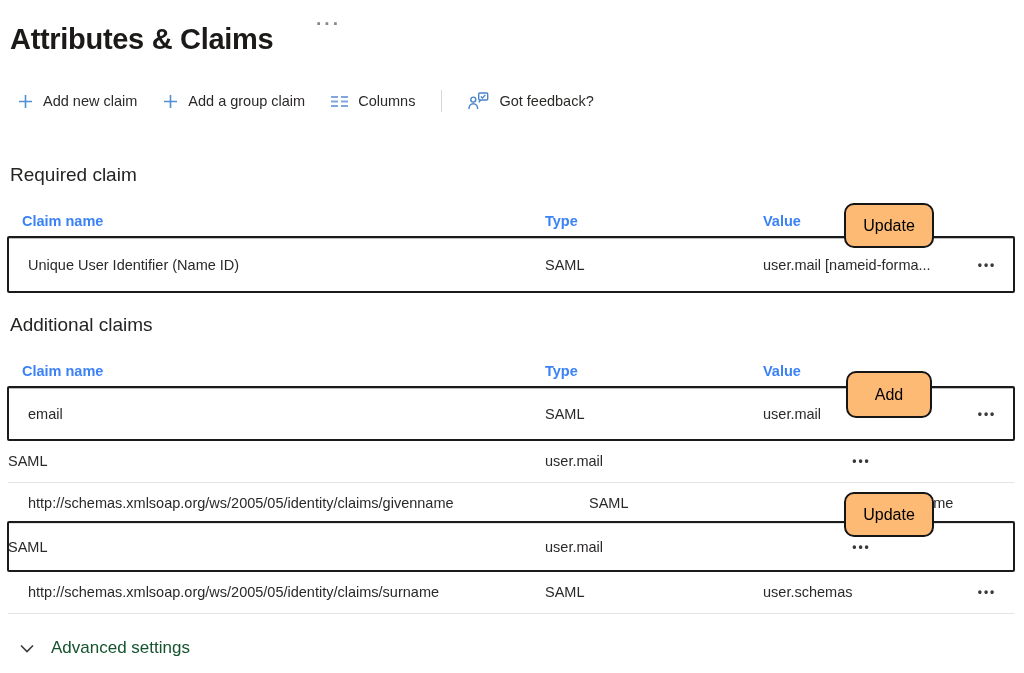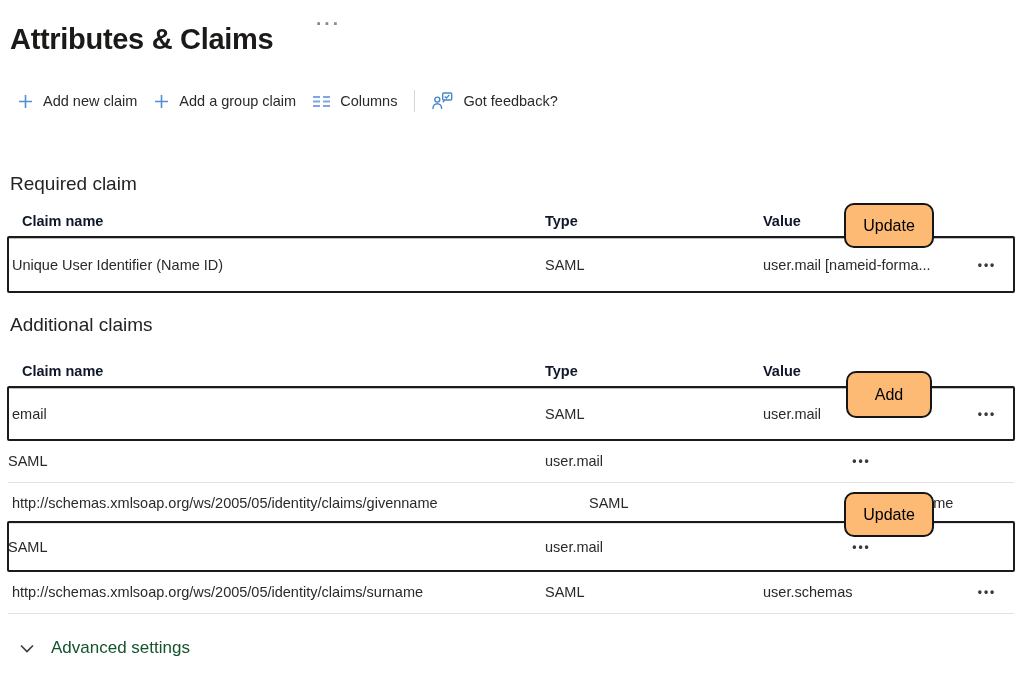--- a/index.html
+++ b/index.html
@@ -14,50 +14,50 @@
     position:absolute;left:10px;top:4px;
     font-size:29px;font-weight:700;color:#1b1a19;letter-spacing:-0.3px;
   }
   #title-menu{
     position:absolute;left:316px;top:13px;
     color:#8a8886;font-size:19px;letter-spacing:2px;cursor:pointer;font-weight:700;
   }
   
   #toolbar{
     position:absolute;left:18px;top:86px;height:30px;
-    display:flex;align-items:center;gap:17px;
+    display:flex;align-items:center;gap:26px;
     font-size:14.5px;color:#2b2a29;white-space:nowrap;
   }
   .tb-btn{display:flex;align-items:center;gap:10px;cursor:pointer;}
   .tb-divider{width:1px;height:22px;background:#d6d6d6;}
   
   .section-heading{
     position:absolute;left:10px;
     font-size:19px;font-weight:400;color:#252423;
   }
-  #required-heading{top:164px;margin-top:9px;}
+  #required-heading{top:164px;}
   #additional-heading{top:314px;}
   
   .claims-table{position:absolute;left:8px;width:1006px;}
   #required-table{top:204px;}
   #additional-table{top:354px;}
   .thead{
     display:grid;grid-template-columns:537px 218px 197px 54px;
     height:34px;align-items:center;
     border-bottom:1px solid #bdbdbd;
-    font-weight:700;font-size:14.5px;color:#0f172a;
+    font-weight:700;font-size:14.5px;color:#3b82f6;
   }
   .thead .c1{padding-left:14px;}
   .row{
     position:relative;
     display:grid;grid-template-columns:537px 218px 197px 54px;
     align-items:center;border-bottom:1px solid #e3e3e3;
     font-size:14.5px;color:#2b2a29;cursor:pointer;background:#fff;
   }
-  .row .c1{padding-left:4px;white-space:nowrap;overflow:hidden;}
+  .row .c1{padding-left:20px;white-space:nowrap;overflow:hidden;}
   .row .c3{white-space:nowrap;overflow:hidden;}
   .row.boxed::after{
     content:"";position:absolute;left:-1px;right:-1px;top:-3px;bottom:-2px;
     border:2px solid #1b1b1b;border-radius:2px;pointer-events:none;z-index:3;
   }
   #required-rows .row:nth-child(1){height:52px;}
   #additional-rows .row:nth-child(1){height:50px;}
   #additional-rows .row:nth-child(2){height:42px;}
   #additional-rows .row:nth-child(3){height:40px;gap:44px;}
   #additional-rows .row:nth-child(4){height:46px;}

